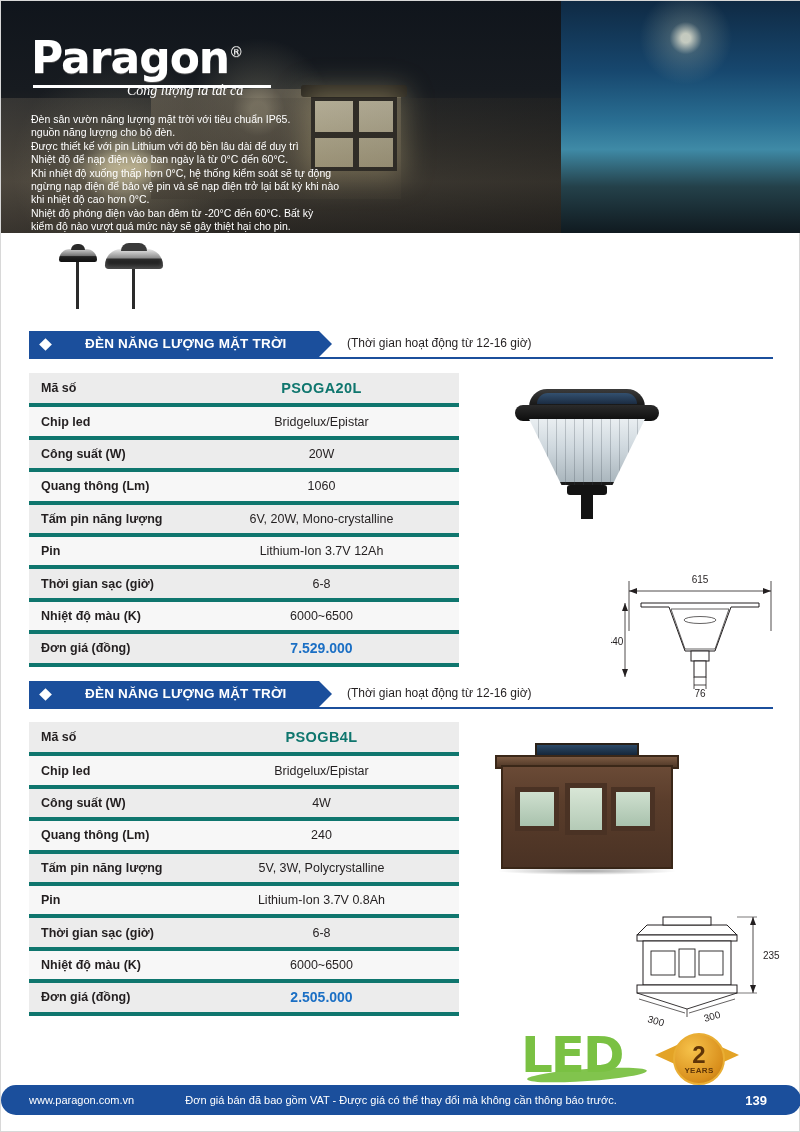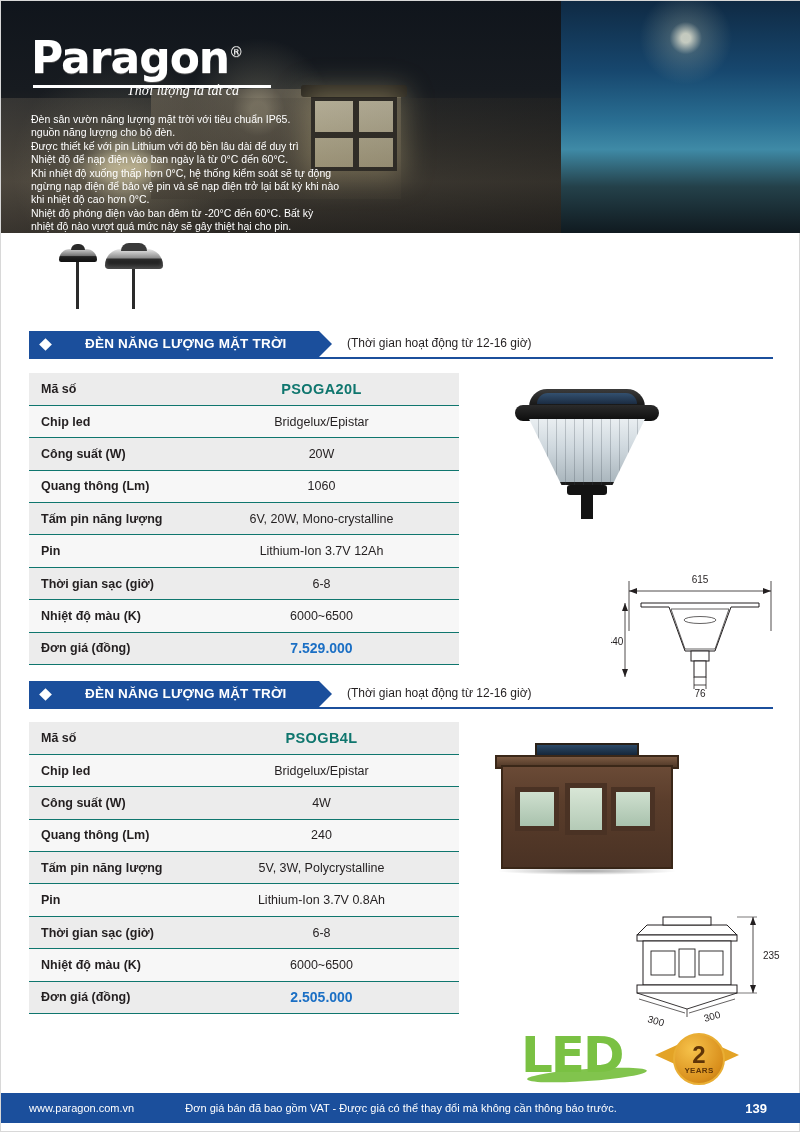--- a/index.html
+++ b/index.html
@@ -152,21 +152,21 @@
   }
 
   
   .spec{
     position:absolute; left:28px; width:430px;
     border-collapse:collapse;
     font-size:12.5px;
   }
   .spec td{
     height:32.4px;
-    border-bottom:1px solid #0f766e;
+    border-bottom:4px solid #0f766e;
     padding:4px 12px;
     vertical-align:middle;
   }
   .spec td.k{
     width:155px; font-weight:700; color:#231f20;
   }
   .spec td.v{
     text-align:center; color:#231f20;
   }
   .spec tr.odd td{ background:#ececec; }
@@ -291,22 +291,22 @@
   }
   .badge-ray{
     position:absolute; top:14px; width:0; height:0;
     border-top:10px solid transparent; border-bottom:10px solid transparent;
   }
   .ray-l{ left:-6px; border-right:22px solid #e3a326; }
   .ray-r{ right:-6px; border-left:22px solid #e3a326; }
 
   
   .footer{
-    position:absolute; left:0; bottom:8px; width:800px; height:30px;
-    background:#1b4f9c; color:#ffffff;
+    position:absolute; left:0; bottom:16px; width:800px; height:30px;
+    background:#1b4f9c; color:#ffffff;border-radius:15px;
   }
   .footer-left{
     position:absolute; left:28px; top:9px; font-size:11px;
   }
   .footer-center{
     position:absolute; left:0; right:0; top:9px; text-align:center; font-size:11px;
   }
   .footer-right{
     position:absolute; right:34px; top:8px; font-size:13px; font-weight:700;
   }
@@ -327,33 +327,33 @@
       
       
       
       
       
     </div>
 
     <div class="logo-wrap">
       <div class="logo-text"><span>Paragon</span><span class="logo-reg">®</span></div>
       <div class="logo-underline"></div>
-      <div class="logo-sub">Thời lượng là tất cả</div>
+      <div class="logo-sub">Công lượng là tất cả</div>
     </div>
 
     <div class="hero-desc">
       <p>Đèn sân vườn năng lượng mặt trời với tiêu chuẩn IP65.</p>
       <p>nguồn năng lượng cho bộ đèn.</p>
       <p>Được thiết kế với pin Lithium với độ bền lâu dài để duy trì</p>
       <p>Nhiệt độ để nạp điện vào ban ngày là từ 0°C đến 60°C.</p>
       <p>Khi nhiệt độ xuống thấp hơn 0°C, hệ thống kiểm soát sẽ tự động</p>
       <p>ngừng nạp điện để bảo vệ pin và sẽ nạp điện trở lại bất kỳ khi nào</p>
       <p>khi nhiệt độ cao hơn 0°C.</p>
       <p>Nhiệt độ phóng điện vào ban đêm từ -20°C đến 60°C. Bất kỳ</p>
-      <p>nhiệt độ nào vượt quá mức này sẽ gây thiệt hại cho pin.</p>
+      <p>kiểm độ nào vượt quá mức này sẽ gây thiệt hại cho pin.</p>
     </div>
   </div>
 
   <div class="thumbs">
     <div class="thumb-pole t1-pole"></div>
     <div class="t1-head"></div>
     <div class="t1-cap"></div>
     <div class="thumb-pole t2-pole"></div>
     <div class="t2-head"></div>
     <div class="t2-cap"></div>

